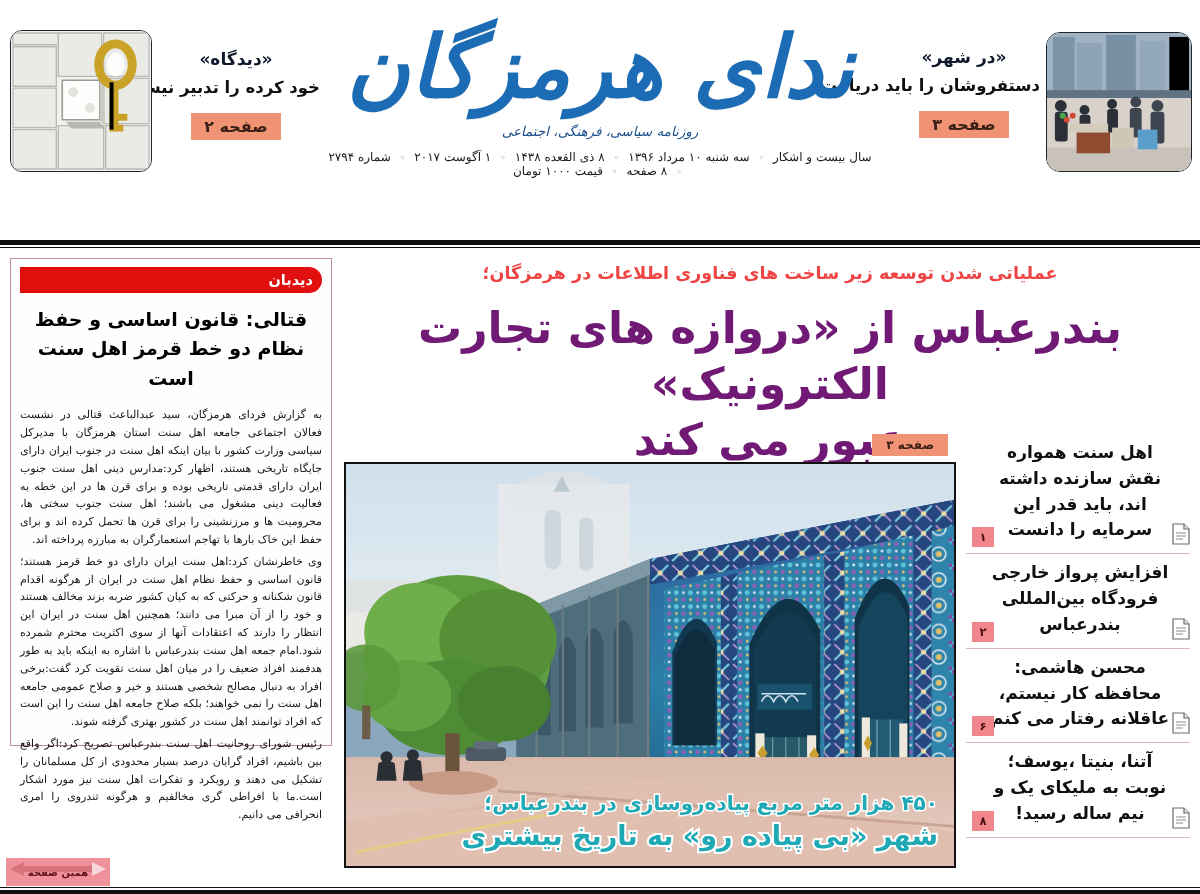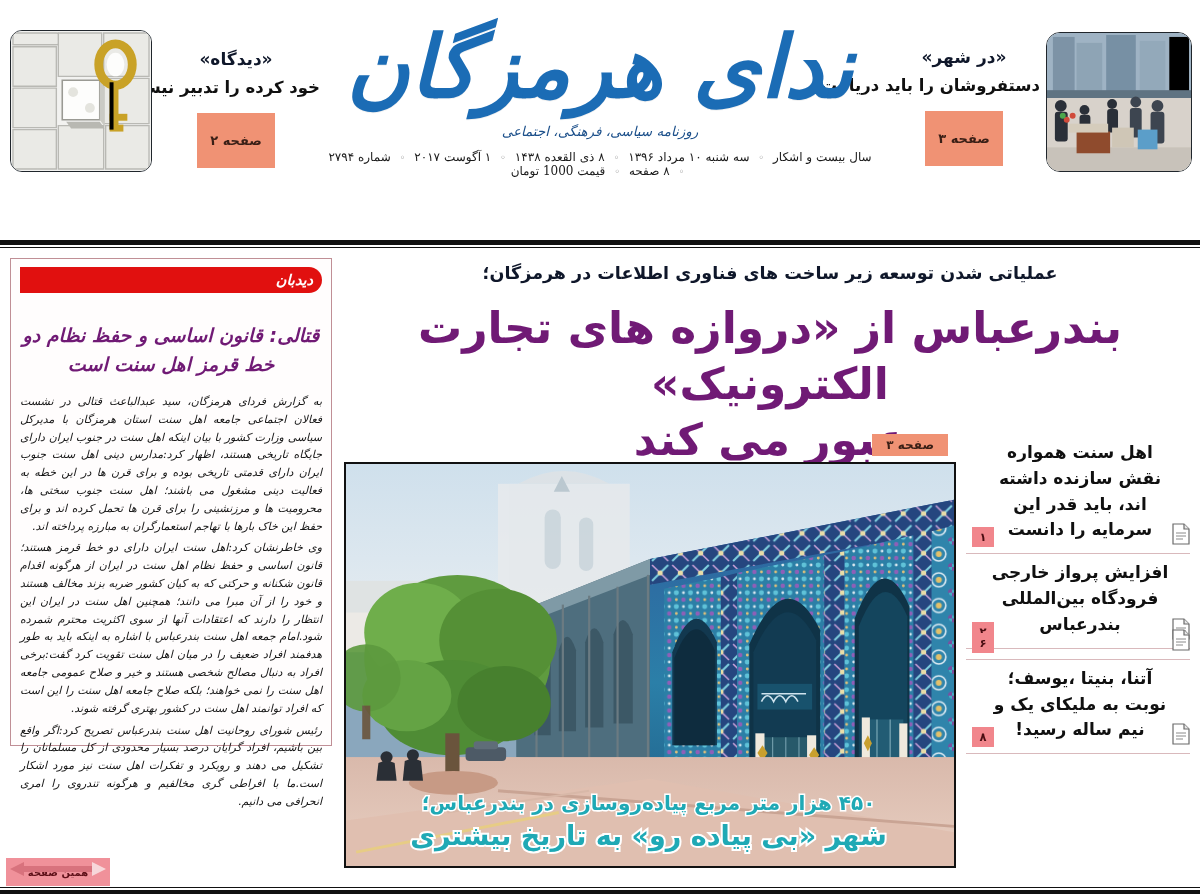--- a/index.html
+++ b/index.html
@@ -35,21 +35,21 @@
   .promo-kicker {
     color: #0f172a; font-weight: bold; font-size: 17px; line-height: 1.3;
     white-space: nowrap;
   }
   .promo-title {
     color: #101010; font-weight: bold; font-size: 16.5px; line-height: 1.35;
     margin-top: 7px; white-space: nowrap;
   }
   .page-badge {
     display: inline-block; background: #f09274; color: #3a1f16;
-    font-size: 13px; font-weight: bold; padding: 20px 13px; margin-top: 14px;
+    font-size: 16px; font-weight: bold; padding: 4px 13px; margin-top: 14px;
     letter-spacing: .5px;
   }
 
   
   .masthead-center {
     flex: 1; height: 186px; position: relative; text-align: center;
   }
   .logo {
     margin-top: 16px;
     font-family: "DejaVu Serif", "Liberation Serif", serif;
@@ -87,44 +87,44 @@
     position: absolute; left: 0; top: 252px; width: 1200px; height: 642px;
     display: flex; flex-direction: row;
   }
 
   
   .watch-col {
     width: 340px; padding: 6px 8px 4px 10px; order: 3;
   }
   .watch-box {
     border: 1px solid #c08f96; background: #fffdfd; height: 488px;
-    padding: 8px 9px 8px 9px; position: relative; font-style: italic;
+    padding: 8px 9px 8px 9px; position: relative;
   }
   .watch-banner {
     background: #e1100f; height: 26px; border-radius: 0 14px 14px 0;
     display: flex; align-items: center; justify-content: flex-start;
     padding-right: 9px; width: 100%;
   }
   .watch-banner span { color: #fff; font-weight: bold; font-size: 14.5px; }
   .watch-headline {
-    color: #701a75; font-weight: bold; font-size: 19px; line-height: 1.55;
-    text-align: center; margin-top: 28px; padding: 0 2px;
+    color: #000000; font-weight: bold; font-size: 19px; line-height: 1.55;
+    text-align: center; margin-top: 12px; padding: 0 2px;
   }
   .watch-body {
     margin-top: 13px; font-size: 11px; line-height: 1.62;
     text-align: justify; color: #161616;
     font-family: "DejaVu Serif", "Liberation Serif", serif;
   }
   .watch-body p { margin-bottom: 4px; text-align: justify; }
 
   
   .center-col { flex: 1; order: 2; position: relative; padding: 0 4px; }
 
   .kicker {
-    text-align: center; font-size: 17.5px; font-weight: bold; color: #0f172a;
+    text-align: center; font-size: 17.5px; font-weight: bold; color: #ef4444;
     margin-top: 10px; line-height: 1.35;
   }
   .main-headline {
     text-align: center; font-size: 44px; font-weight: bold; color: #701a75;
     line-height: 1.28; margin-top: 14px; letter-spacing: -.5px;
   }
 
   .lower-row {
     position: absolute; left: 4px; right: 4px; top: 178px; bottom: 4px;
     display: flex; flex-direction: row;
@@ -162,21 +162,21 @@
     position: absolute; right: 8px; top: 2px;
     background: #f09274; color: #3a1f16; font-size: 12px; font-weight: bold;
     padding: 4px 14px;
   }
   .photo-frame {
     position: relative; width: 100%; height: 406px;
     border: 2px solid #111; overflow: hidden; background: #8aa7bd;
   }
   .photo-frame svg { display: block; width: 100%; height: 100%; }
   .photo-caption {
-    position: absolute; left: 0; right: 3px; bottom: 12px; text-align: center;
+    position: absolute; left: 0; right: 16px; bottom: 12px; text-align: right;
     pointer-events: none;
   }
   .cap-line1 {
     font-size: 20px; font-weight: bold; color: #1fa9b5; line-height: 1.3;
     -webkit-text-stroke: 3px #ffffff; paint-order: stroke fill;
     letter-spacing: .3px;
   }
   .cap-line2 {
     font-size: 27px; font-weight: bold; color: #1fa9b5; line-height: 1.35;
     -webkit-text-stroke: 4px #ffffff; paint-order: stroke fill;
@@ -266,21 +266,21 @@
         <span>سه شنبه ۱۰ مرداد ۱۳۹۶</span>
         <span class="sep">◦</span>
         <span>۸ ذی القعده ۱۴۳۸</span>
         <span class="sep">◦</span>
         <span>۱ آگوست ۲۰۱۷</span>
         <span class="sep">◦</span>
         <span>شماره ۲۷۹۴</span>
         <span class="sep">◦</span>
         <span>۸ صفحه</span>
         <span class="sep">◦</span>
-        <span>قیمت 1000 تومان</span>
+        <span>قیمت ۱۰۰۰ تومان</span>
       </div>
     </div>
 
     <div class="promo-left">
       <div class="promo-text">
         <div class="promo-kicker">«دیدگاه»</div>
         <div class="promo-title">خود کرده را تدبیر نیست</div>
         <div class="page-badge">صفحه ۲</div>
       </div>
       <div class="promo-photo">
@@ -362,20 +362,21 @@
                 <g stroke="#8a8a8a" stroke-width="1">
                     <line x1="4" y1="10" x2="14" y2="10"></line>
                     <line x1="4" y1="13" x2="14" y2="13"></line>
                     <line x1="4" y1="16" x2="11" y2="16"></line>
                   </g>
               </svg>
             </div>
           </div>
 
           <div class="teaser">
+            <div class="teaser-title">محسن هاشمی: محافظه کار نیستم، عاقلانه رفتار می کنم</div>
             <div class="teaser-num">۶</div>
             <div class="doc-icon">
               <svg width="18" height="22" viewBox="0 0 18 22">
                 <path d="M1 1 h11 l5 5 v15 h-16 z" fill="#fff" stroke="#6b6b6b" stroke-width="1.2"></path>
                 <path d="M12 1 v5 h5" fill="#e8e8e8" stroke="#6b6b6b" stroke-width="1.2"></path>
                 <g stroke="#8a8a8a" stroke-width="1">
                     <line x1="4" y1="10" x2="14" y2="10"></line>
                     <line x1="4" y1="13" x2="14" y2="13"></line>
                     <line x1="4" y1="16" x2="11" y2="16"></line>
                   </g>

